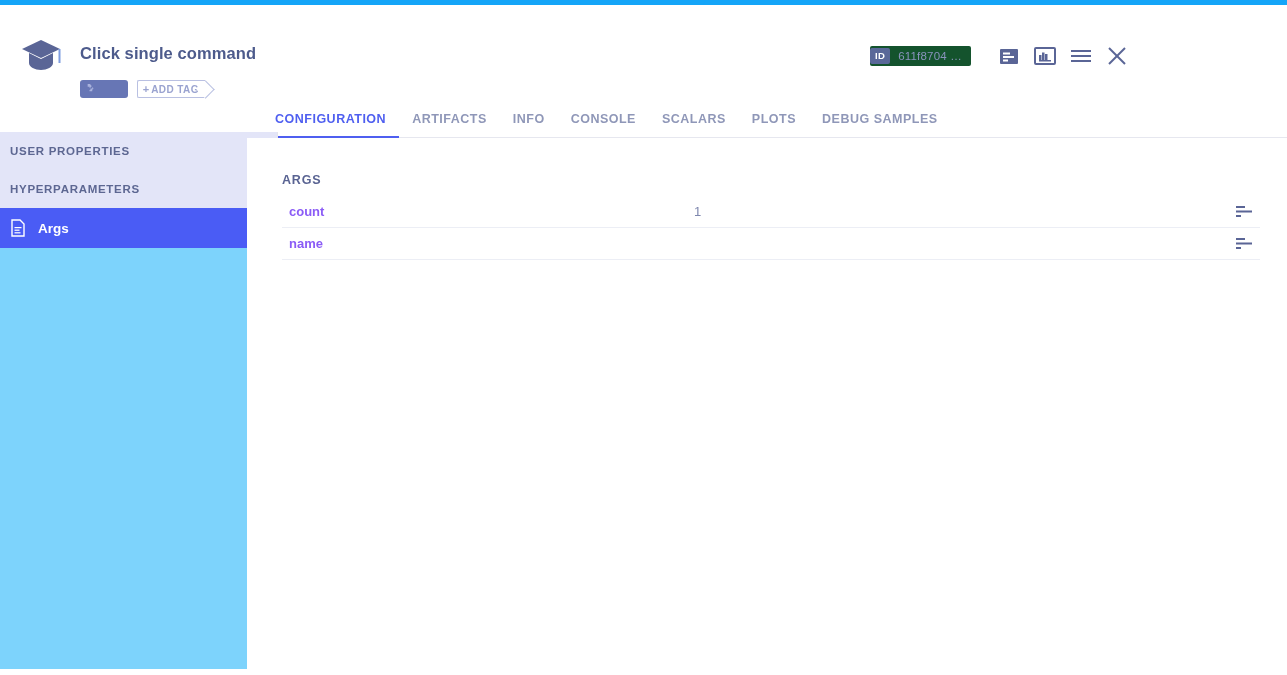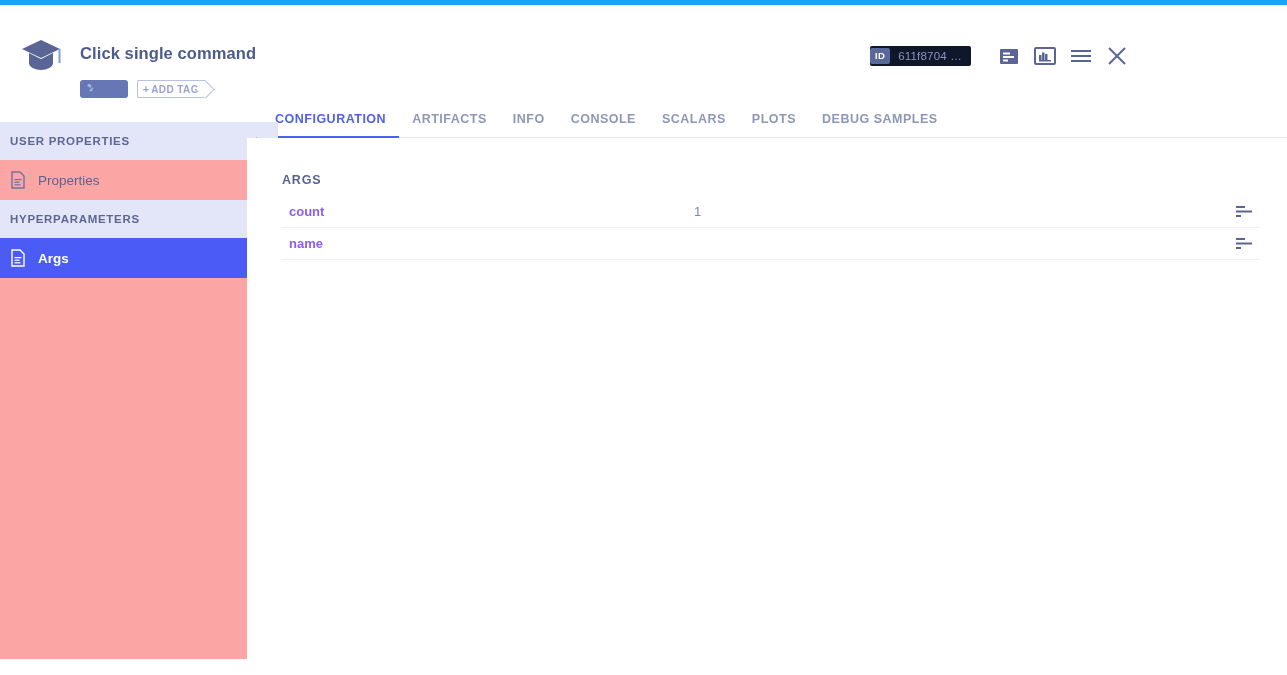--- a/index.html
+++ b/index.html
@@ -143,21 +143,21 @@
     top: 34px;
     display: flex;
     align-items: center;
     gap: 0px;
   }
 
   .id-chip {
     display: flex;
     align-items: center;
     height: 20px;
-    background: #0f172a;
+    background: #14532d;
     border-radius: 2px;
     margin-right: 20px;
   }
   .id-chip-badge {
     background: #5a6899;
     color: #ffffff;
     font-size: 9.5px;
     font-weight: bold;
     letter-spacing: 0.4px;
     padding: 3px 5px;
@@ -210,25 +210,25 @@
     position: absolute;
     left: 0; right: 0;
     bottom: -1px;
     height: 2.5px;
     background: #4f5ff0;
   }
 
   
   .sidebar {
     position: absolute;
-    top: 122px;
+    top: 132px;
     left: 0;
     width: 278px;
     height: 537px;
-    background: #fca5a5;
+    background: #7dd3fc;
     border-right: 1px solid #e3e4ec;
   }
 
   .sb-section {
     height: 38px;
     background: #e3e5f8;
     display: flex;
     align-items: center;
     padding: 0 14px 0 10px;
     justify-content: space-between;
@@ -431,31 +431,20 @@
 
     <div class="sb-section">
       <span class="sb-section-label">USER PROPERTIES</span>
       <span class="chevron">
         <svg width="13" height="8" viewBox="0 0 13 8">
           <polyline points="1,6.5 6.5,1.5 12,6.5" fill="none" stroke="#8d97c9" stroke-width="1.8"></polyline>
         </svg>
       </span>
     </div>
 
-    <div class="sb-item">
-      <span class="doc-icon">
-        <svg width="16" height="18" viewBox="0 0 16 18">
-          <path d="M2 1h8l4 4v12H2z" fill="none" stroke="#6b74a0" stroke-width="1.4"></path>
-          <rect x="4.5" y="8" width="7" height="1.2" fill="#6b74a0"></rect>
-          <rect x="4.5" y="10.6" width="5" height="1.2" fill="#6b74a0"></rect>
-          <rect x="4.5" y="13.2" width="6" height="1.2" fill="#6b74a0"></rect>
-        </svg>
-      </span>
-      <span>Properties</span>
-    </div>
 
     <div class="sb-section">
       <span class="sb-section-label">HYPERPARAMETERS</span>
       <span class="chevron">
         <svg width="13" height="8" viewBox="0 0 13 8">
           <polyline points="1,6.5 6.5,1.5 12,6.5" fill="none" stroke="#8d97c9" stroke-width="1.8"></polyline>
         </svg>
       </span>
     </div>
 

